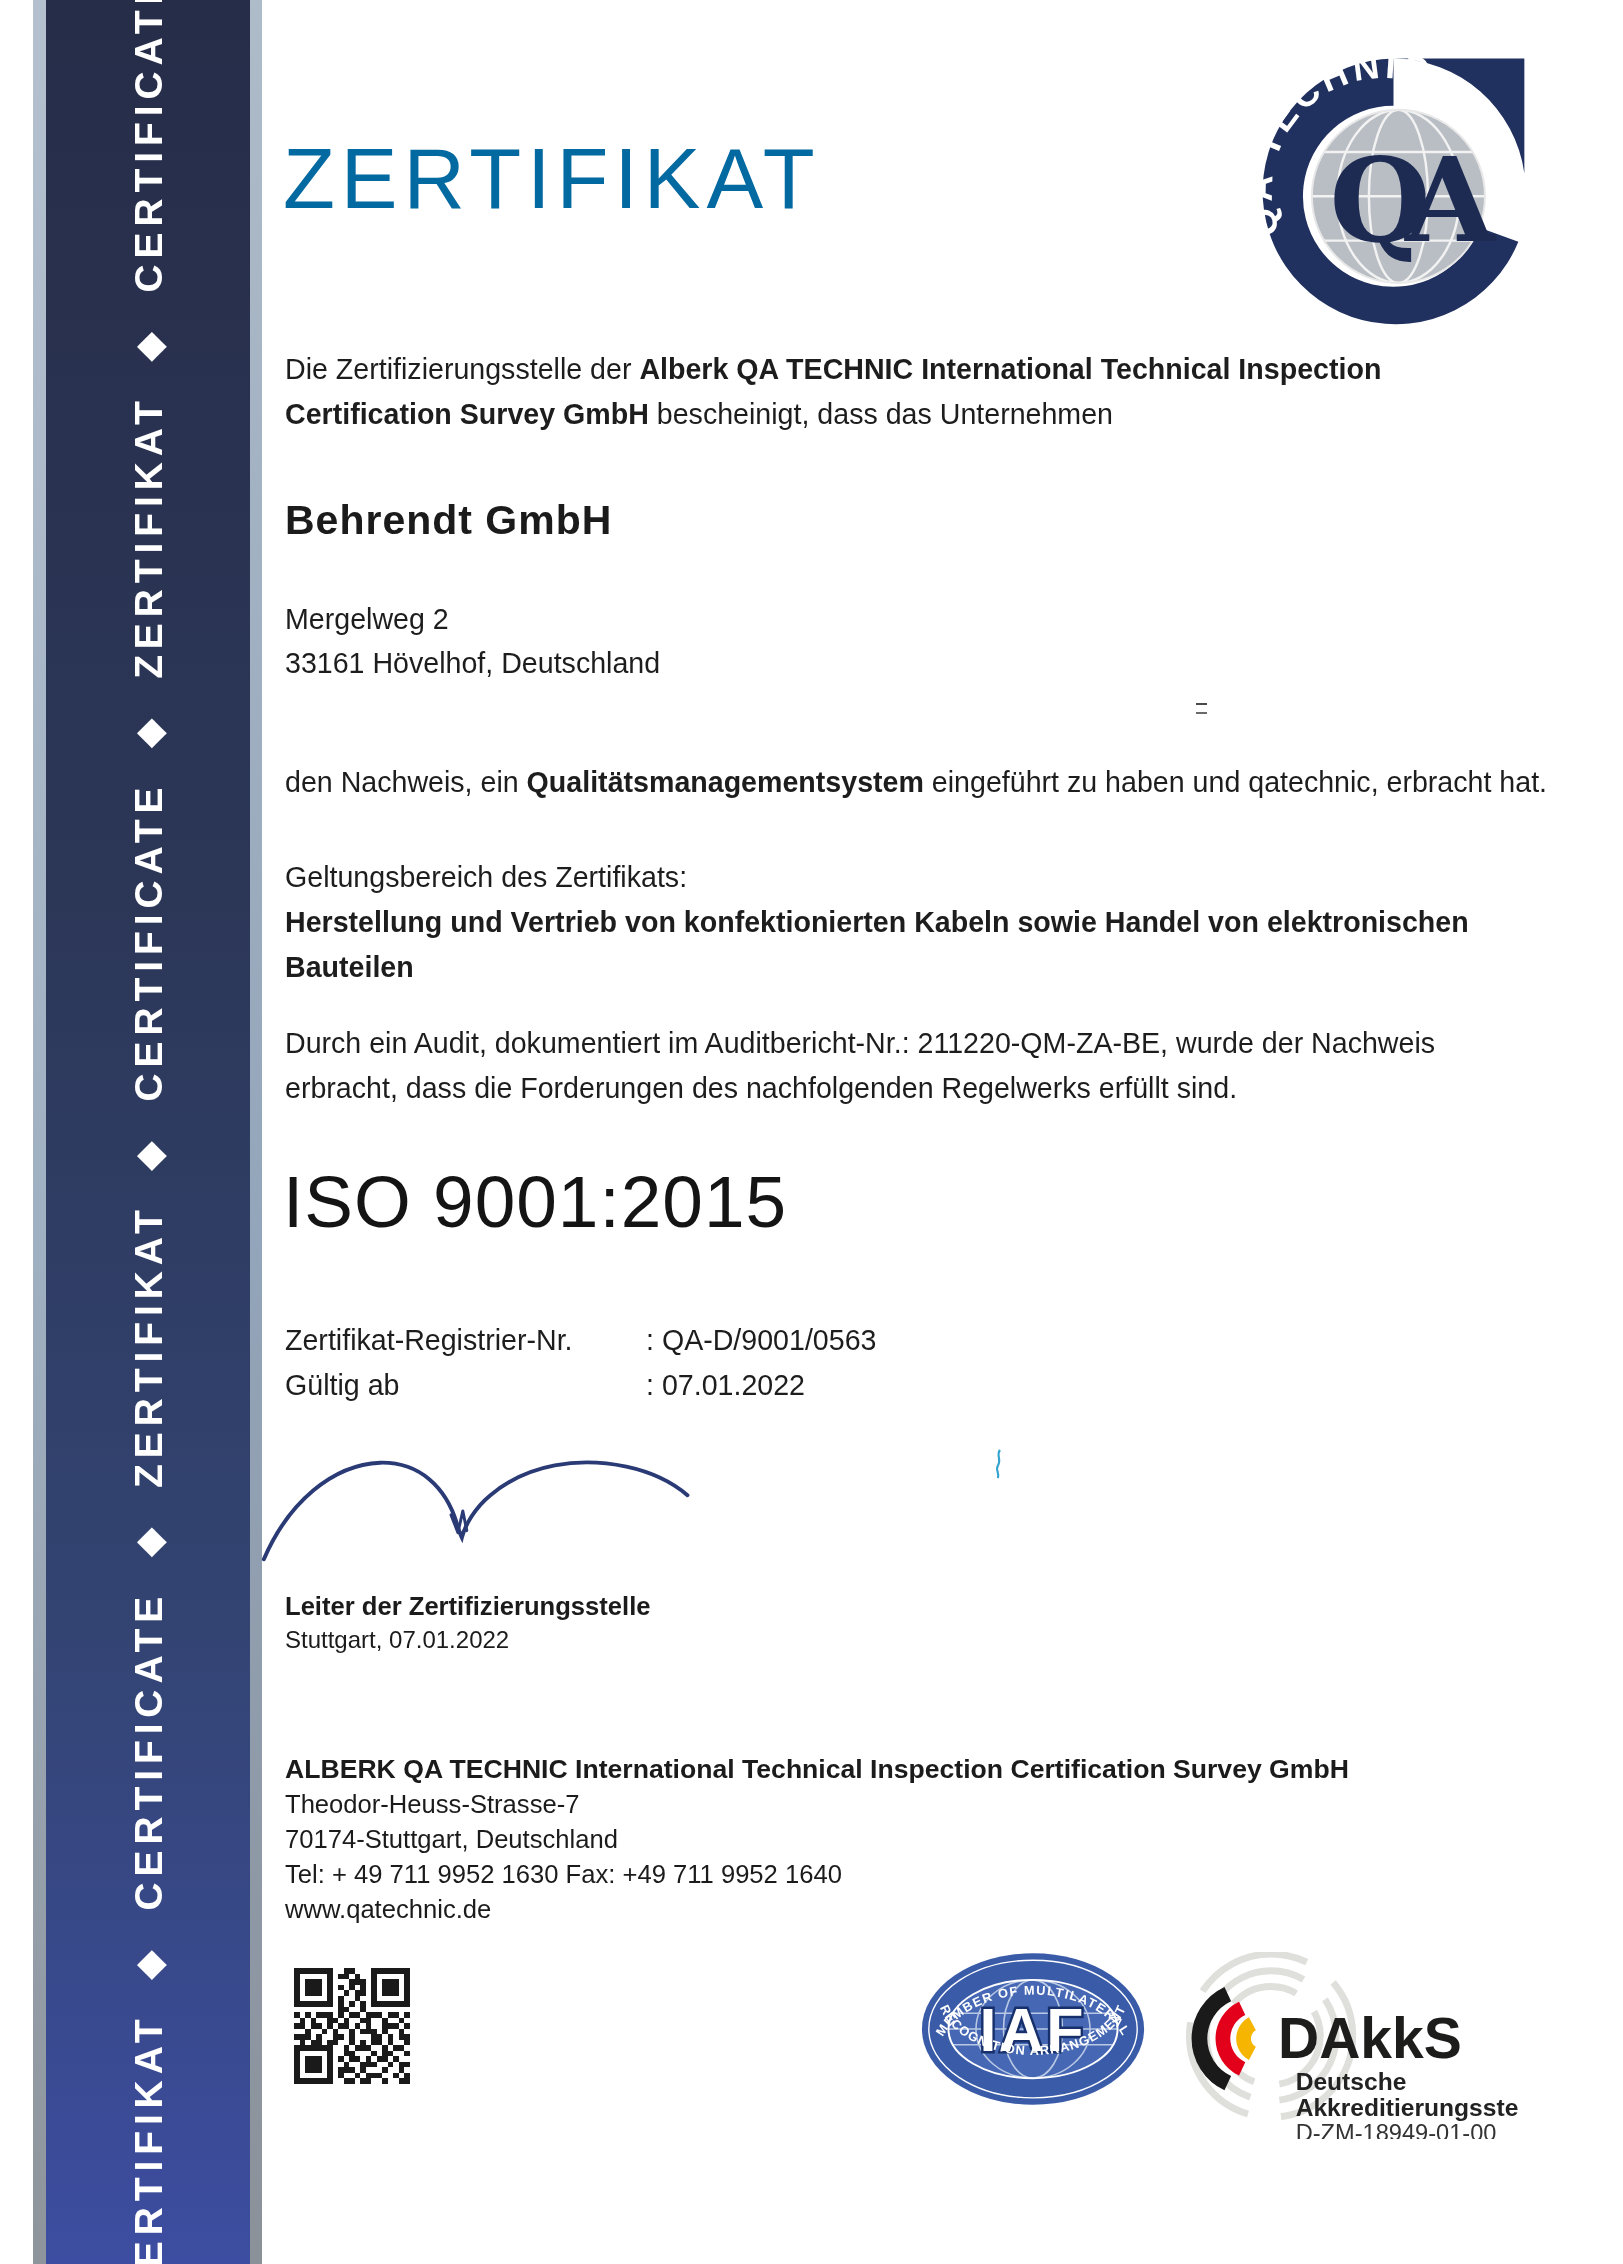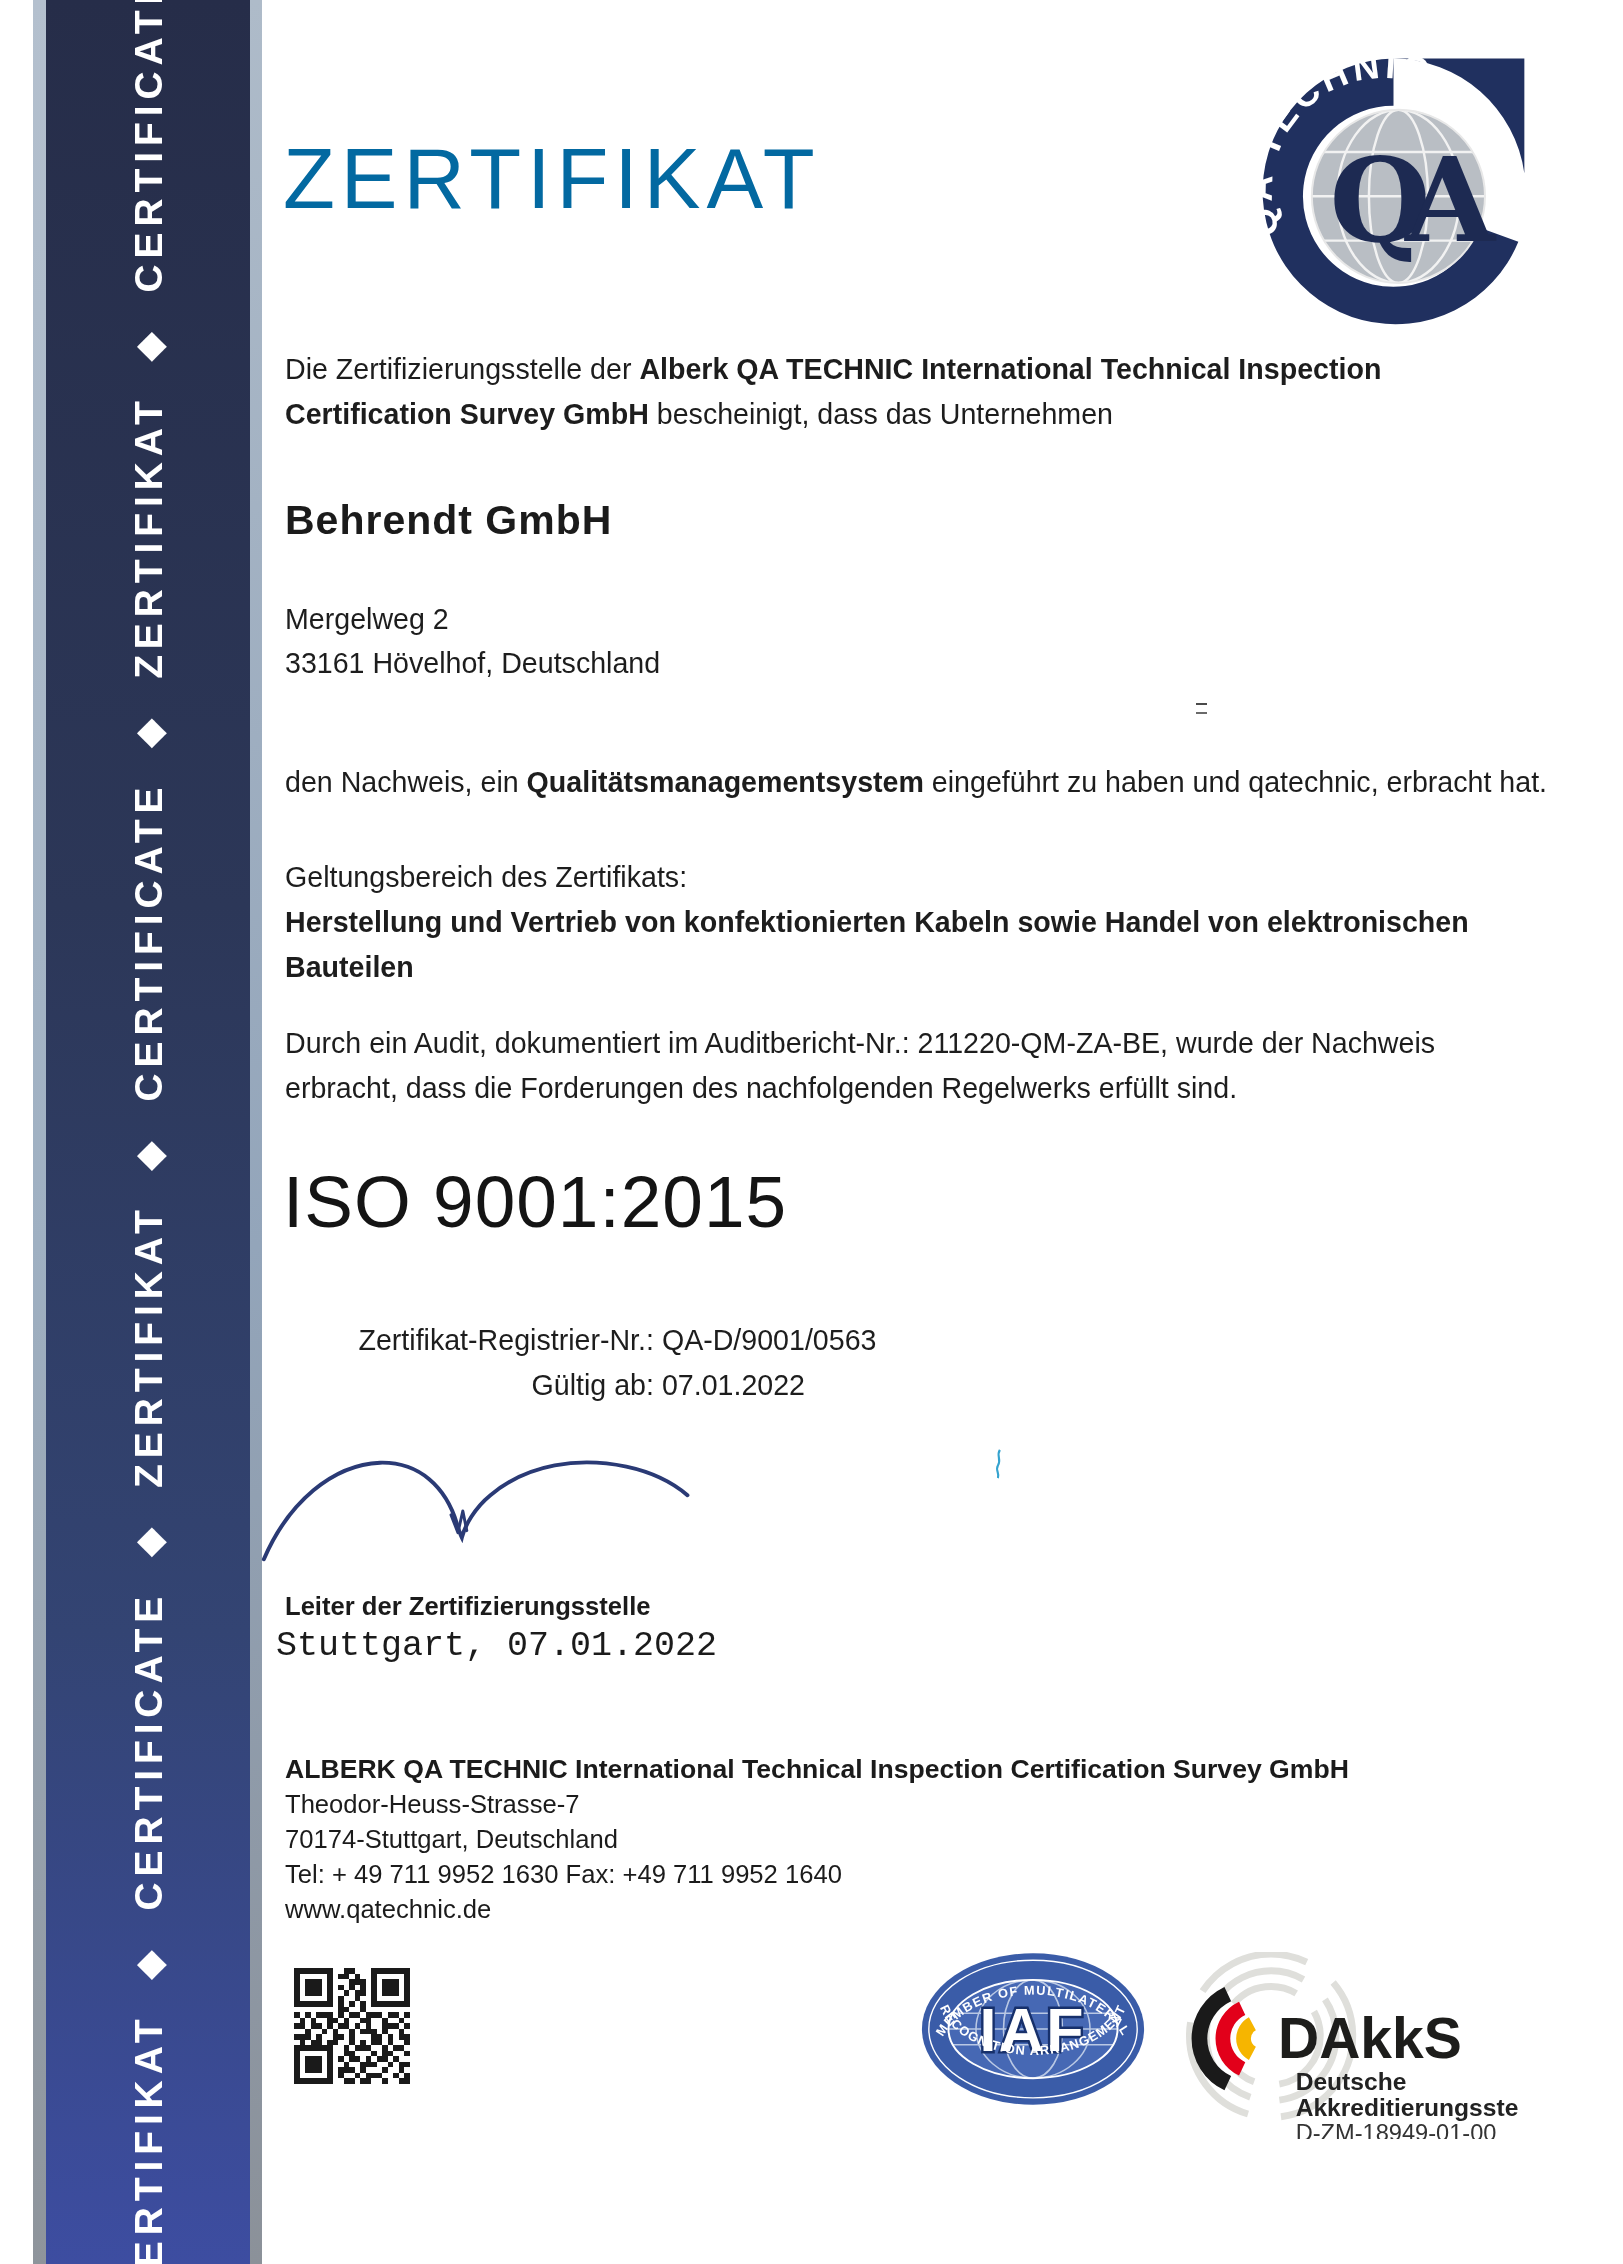--- a/index.html
+++ b/index.html
@@ -23,24 +23,24 @@
     letter-spacing:5.9px; color:#ffffff;
   }
 
   
   .doc-title { left:283px; top:130px; font-size:85px; font-weight:400;
     letter-spacing:5.9px; color:#0369a1; }
   .body-text { font-size:28.6px; line-height:45px; color:#1d1d1d; }
   .b { font-weight:bold; }
   .company-name { left:285px; top:497px; font-size:41px; font-weight:bold; letter-spacing:1px; }
   .standard-title { left:283px; top:1160px; font-size:73px; font-weight:normal; letter-spacing:1px; color:#141414; }
-  .reg-row { display:flex;text-align:right; }
+  .reg-row { display:flex; }
   .reg-label { width:361px; }
   .sig-role { left:285px; top:1592px; font-size:25.6px; font-weight:bold; }
-  .sig-place { left:276px; top:1626px; font-size:35px;font-family:Liberation Mono, monospace; }
+  .sig-place { left:285px; top:1626px; font-size:24px; }
   .issuer { left:285px; top:1752px; font-size:25.6px; line-height:35px; }
   .issuer .name { font-size:26.6px; font-weight:bold; }
   .artifact-eq { left:1196px; top:703px; width:10.8px; height:6.9px;
     border-top:2px solid #4a4a4a; border-bottom:2px solid #6a6a6a; }
 </style>
 </head>
 <body>
 
 <div class="page">
 

